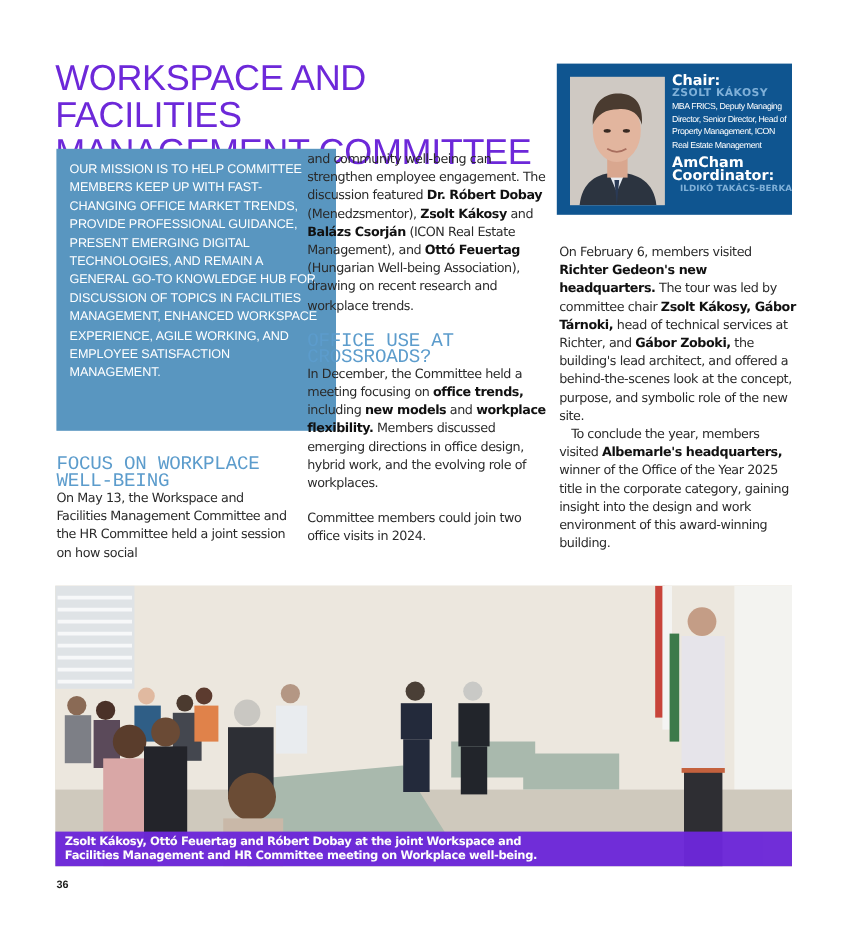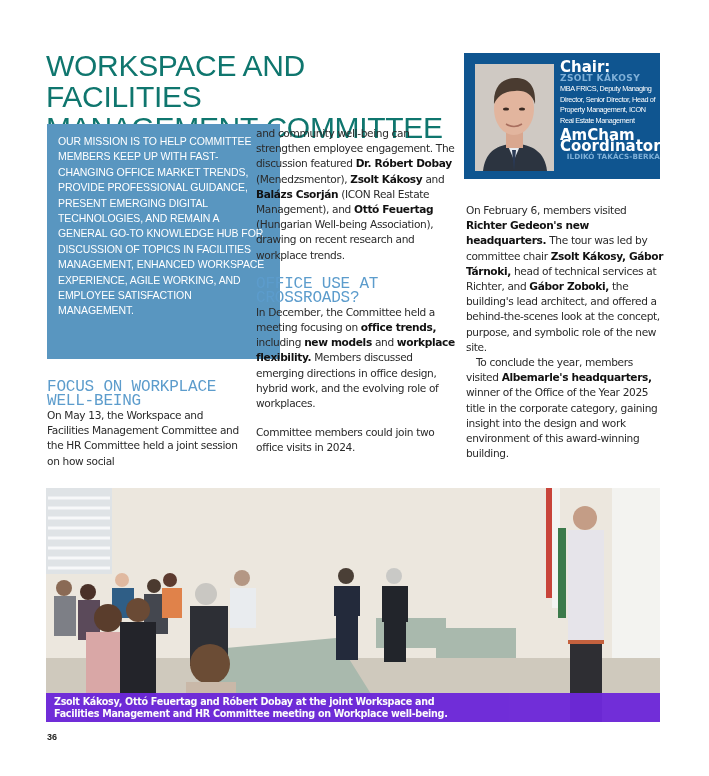--- a/index.html
+++ b/index.html
@@ -1,23 +1,23 @@
 <!DOCTYPE html>
 <html><head>
 <meta charset="utf-8">
 <style>
   html, body { margin:0; padding:0; background:#ffffff; }
   body { width:709px; height:776px; position:relative; overflow:hidden; font-family:"DejaVu Sans", sans-serif; color:#1d1d1b; }
-  .title { position:absolute; left:46px; top:50px; width:410px; margin:0; font-family:"Liberation Sans", sans-serif; font-weight:400; font-size:30px; line-height:31px; color:#0f766e; letter-spacing:-0.3px; }
+  .title { position:absolute; left:46px; top:50px; width:410px; margin:0; font-family:"Liberation Sans", sans-serif; font-weight:400; font-size:30px; line-height:31px; color:#6d28d9; letter-spacing:-0.3px; }
   .title span { display:block; }
   .chair-box { position:absolute; left:464px; top:53px; width:196px; height:126px; background:#0f5590; }
   .chair-photo { position:absolute; left:11px; top:11px; width:79px; height:107px; overflow:hidden; background:linear-gradient(180deg,#c9c4bf 0%,#d9d4cf 60%,#c8c2bd 100%); }
   .chair-photo svg { width:100%; height:100%; display:block; }
   .chair-text { position:absolute; left:96px; top:9px; width:100px; color:#fff; }
-  .chair-label { font-family:"DejaVu Sans", sans-serif; font-weight:700; font-size:15px; line-height:11px; }
+  .chair-label { font-family:"DejaVu Sans", sans-serif; font-weight:700; font-size:12px; line-height:11px; }
   .chair-name { font-family:"DejaVu Sans", sans-serif; font-weight:700; font-size:9px; line-height:11px; color:#7fb0d8; letter-spacing:0.4px; }
   .chair-desc { font-family:"Liberation Sans", sans-serif; font-size:7.3px; line-height:10.5px; letter-spacing:-0.35px; color:#ffffff; margin-bottom:4px; }
   .coord-name { font-family:"DejaVu Sans", sans-serif; font-weight:700; font-size:7.2px; line-height:10px; color:#7fb0d8; letter-spacing:0.1px;text-align:right; }
   .mission { position:absolute; left:47px; top:124px; width:233px; height:235px; background:#5996c0; box-sizing:border-box; padding:10px 10px 0 11px; color:#fff; font-family:"Liberation Sans", sans-serif; font-size:10.5px; line-height:15.4px; letter-spacing:-0.1px; }
   .col { position:absolute; font-family:"DejaVu Sans", sans-serif; font-size:10.6px; line-height:15.2px; color:#2a2a2a; letter-spacing:-0.35px; }
   .col b { font-weight:700; color:#111; }
   .col1 { left:47px; top:380px; width:200px; }
   .col2 { left:256px; top:126px; width:200px; }
   .col3 { left:466px; top:203px; width:200px; }
   .h { font-family:Liberation Mono, monospace; color:#5c9ccc; font-size:16px; line-height:14px; letter-spacing:-0.2px; margin:0; font-weight:400; }

